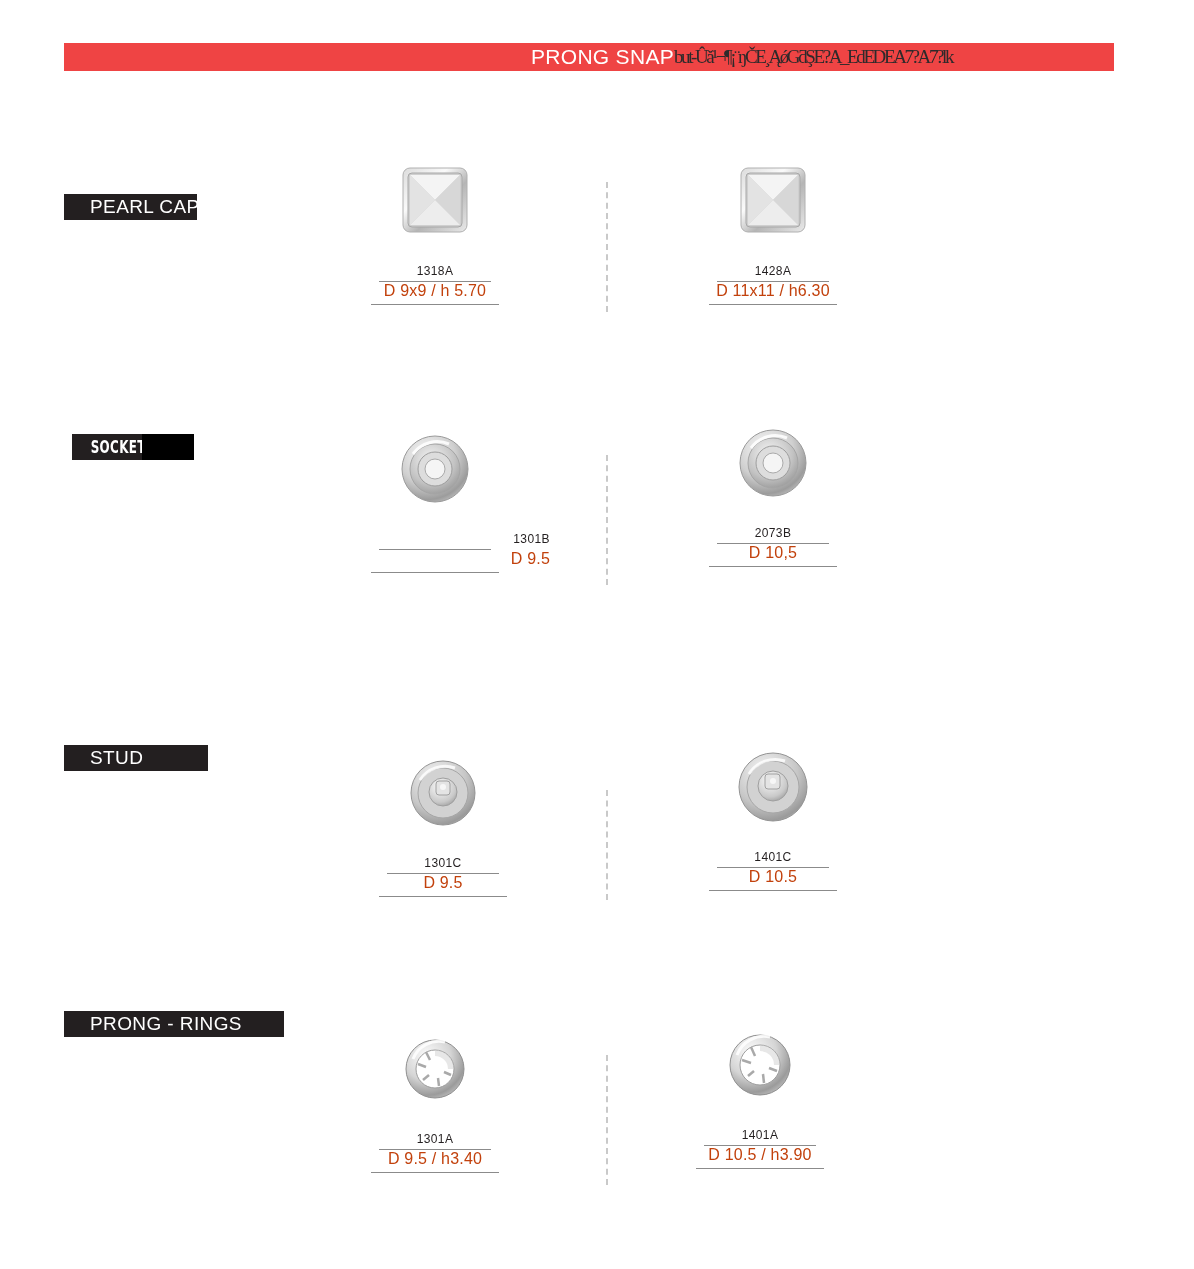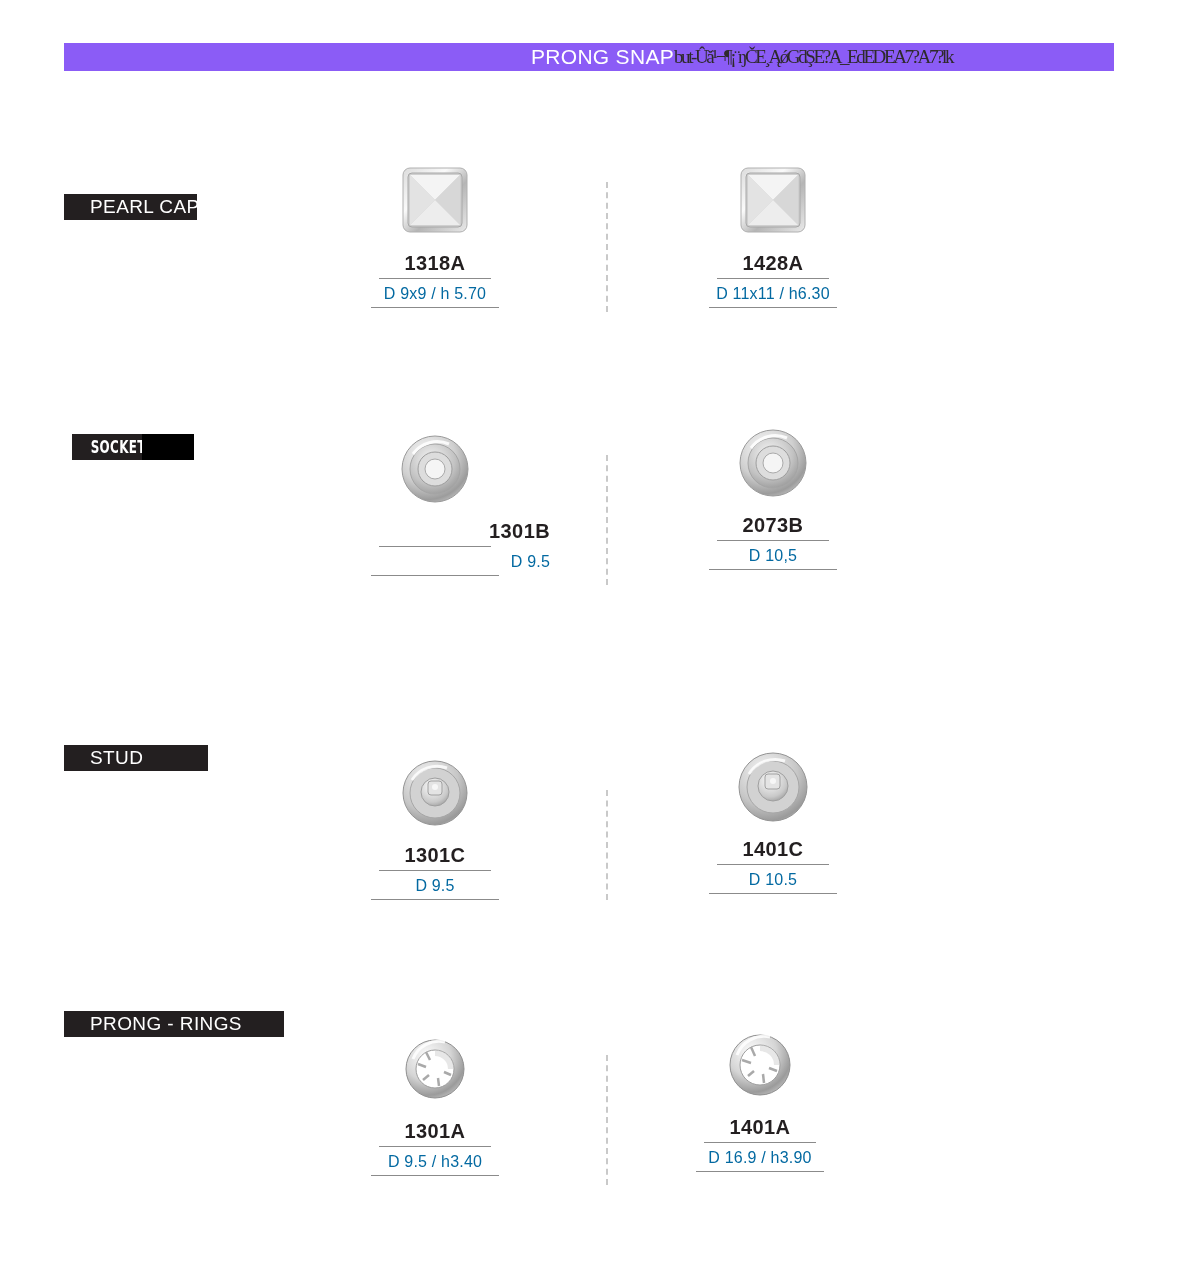--- a/index.html
+++ b/index.html
@@ -16,21 +16,21 @@
     overflow: hidden;
   }
 
   
   .header-bar {
     position: absolute;
     left: 64px;
     top: 43px;
     width: 1050px;
     height: 28px;
-    background: #8b5cf6;
+    background: #ef4444;
     overflow: hidden;
   }
   .header-title {
     position: absolute;
     right: 440px;
     top: 50%;
     transform: translateY(-50%);
     color: #ffffff;
     font-size: 21px;
     font-weight: 400;
@@ -92,37 +92,36 @@
     width: 230px;
     text-align: center;
   }
   .product .art {
     height: 86px;
     display: flex;
     align-items: center;
     justify-content: center;
   }
   .product .code {
-    font-size: 20px;
-    font-weight: bold;
+    font-size: 12px;
+    font-weight: normal;
     color: #231f20;
     letter-spacing: 0.4px;
-    margin-top: 8px;
+    margin-top: 20px;
   }
   .product .rule {
     height: 1px;
     background: #8b8b8b;
     margin: 3px auto 0 auto;
   }
   .product .rule.top { width: 112px; }
   .product .rule.bot { width: 128px; margin-top: 4px; }
   .product .dims {
     font-size: 16px;
-    color: #0369a1;
-    margin-top: 6px;
+    color: #c2410c;
     letter-spacing: 0.2px;
   }
 </style>
 </head>
 <body>
 
 <div class="header-bar">
   <div class="header-title">PRONG SNAP</div>
   <div class="header-garbled">but-Ûǎ¹¬¶¡¨ŋČE¸ĄǿGƌŞE?A_EdEDEA7?A7?lk</div>
 </div>
@@ -231,21 +230,21 @@
       <circle cx="38" cy="37" r="10" fill="#f5f5f5" stroke="#aaaaaa" stroke-width="1"></circle>
       <path d="M16 22 A30 30 0 0 1 52 12" fill="none" stroke="#ffffff" stroke-width="3" opacity="0.85"></path>
     </svg>
   </div>
   <div class="code">2073B</div>
   <div class="rule top"></div>
   <div class="dims">D 10,5</div>
   <div class="rule bot"></div>
 </div>
 
-<div class="product" style="left:320px; top:750px;">
+<div class="product" style="left:328px; top:750px;">
   <div class="art">
     <svg width="76" height="74" viewBox="0 0 76 74">
       <defs>
         <radialGradient id="studOut" cx="0.38" cy="0.28" r="0.8">
           <stop offset="0" stop-color="#f7f7f7"></stop>
             <stop offset="0.6" stop-color="#c6c6c6"></stop>
           <stop offset="0.9" stop-color="#9a9a9a"></stop>
             <stop offset="1" stop-color="#bdbdbd"></stop>
         </radialGradient>
         <radialGradient id="studTop" cx="0.4" cy="0.3" r="0.8">
@@ -322,15 +321,15 @@
       <path d="M28 19 L32 28" stroke="#a9a9a9" stroke-width="2.5" fill="none"></path>
       <path d="M19 32 L28 35" stroke="#a9a9a9" stroke-width="2.5" fill="none"></path>
       <path d="M25 48 L31 43" stroke="#a9a9a9" stroke-width="2.5" fill="none"></path>
       <path d="M41 55 L40 46" stroke="#a9a9a9" stroke-width="2.5" fill="none"></path>
       <path d="M54 43 L46 40" stroke="#a9a9a9" stroke-width="2.5" fill="none"></path>
       <path d="M14 27 A29 29 0 0 1 47 9" fill="none" stroke="#ffffff" stroke-width="3" opacity="0.85"></path>
     </svg>
   </div>
   <div class="code">1401A</div>
   <div class="rule top"></div>
-  <div class="dims">D 16.9 / h3.90</div>
+  <div class="dims">D 10.5 / h3.90</div>
   <div class="rule bot"></div>
 </div>
 
 </body></html>

